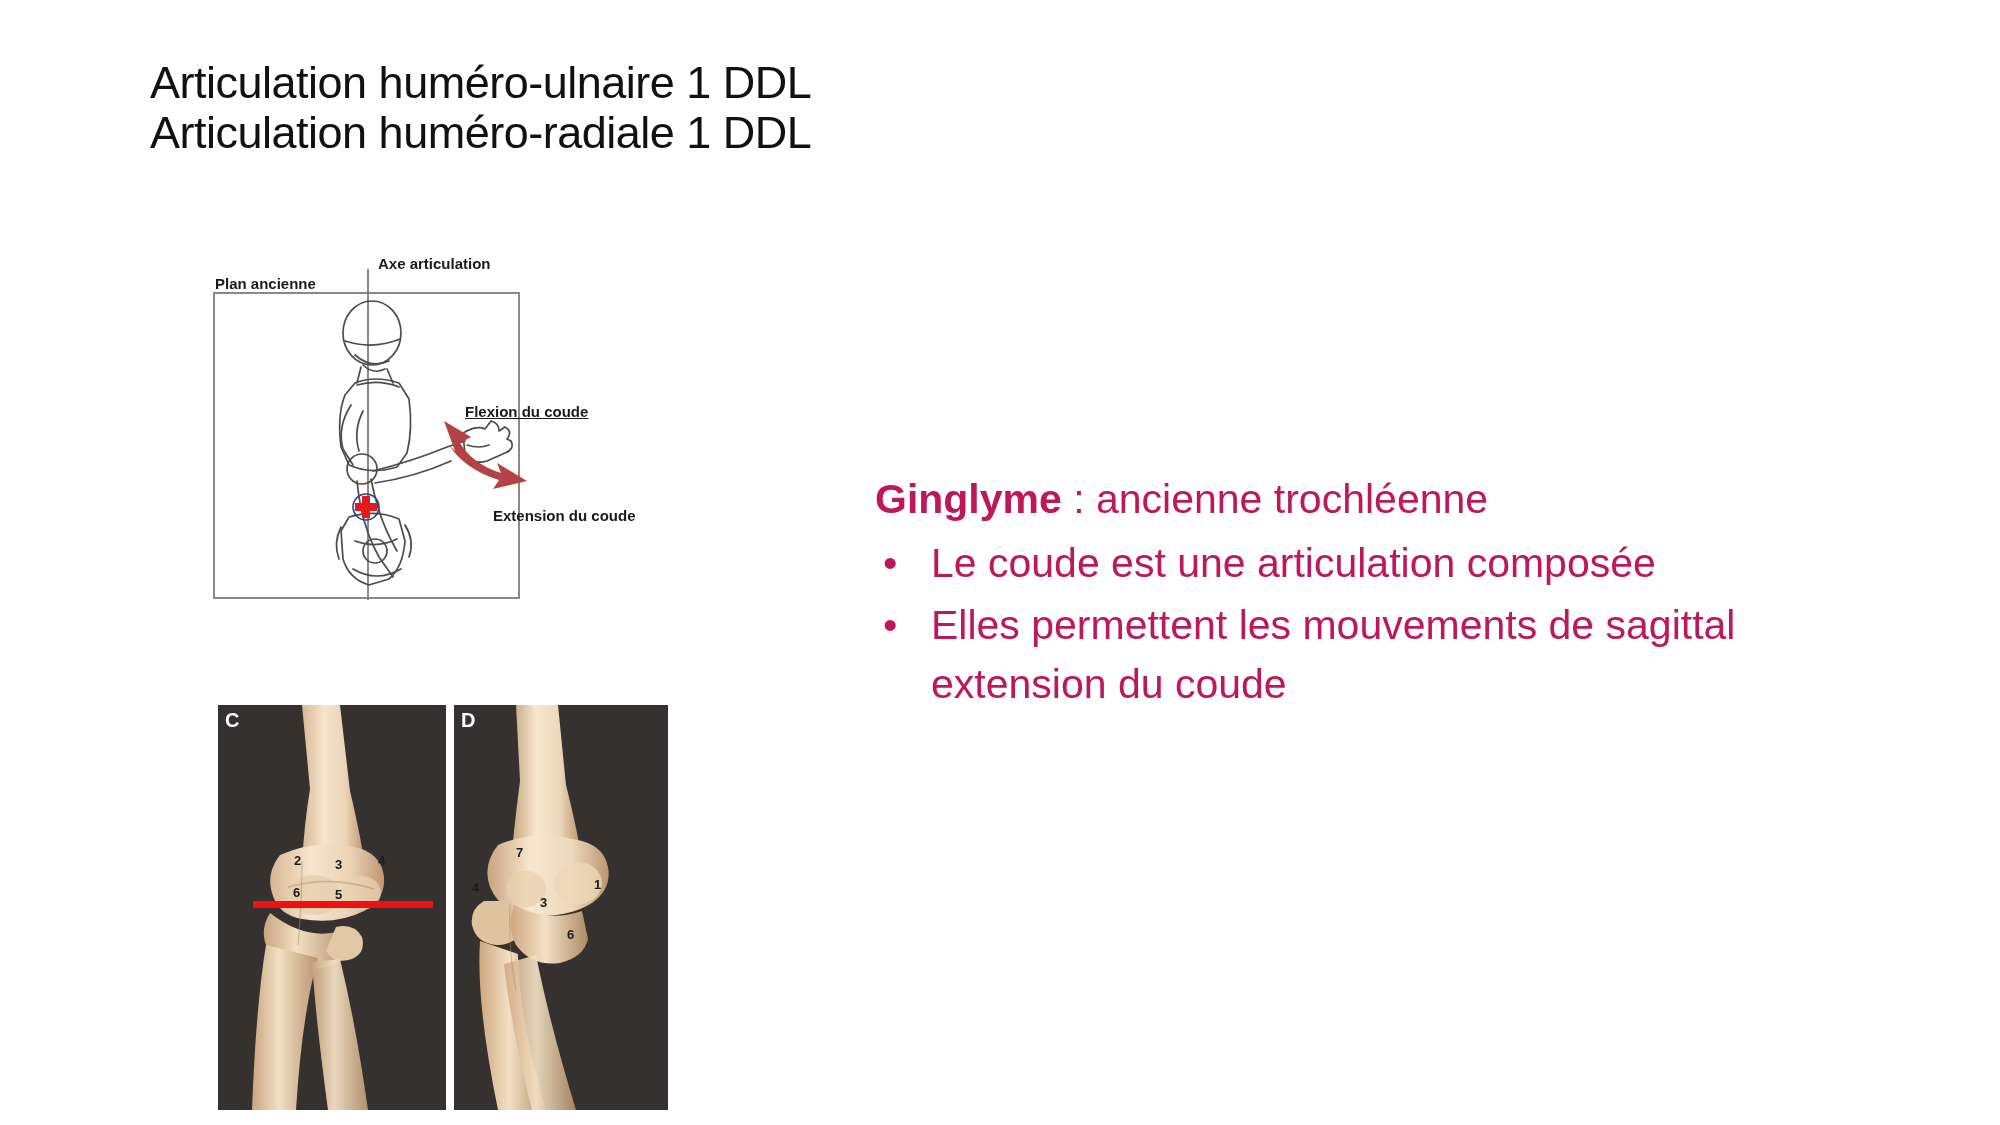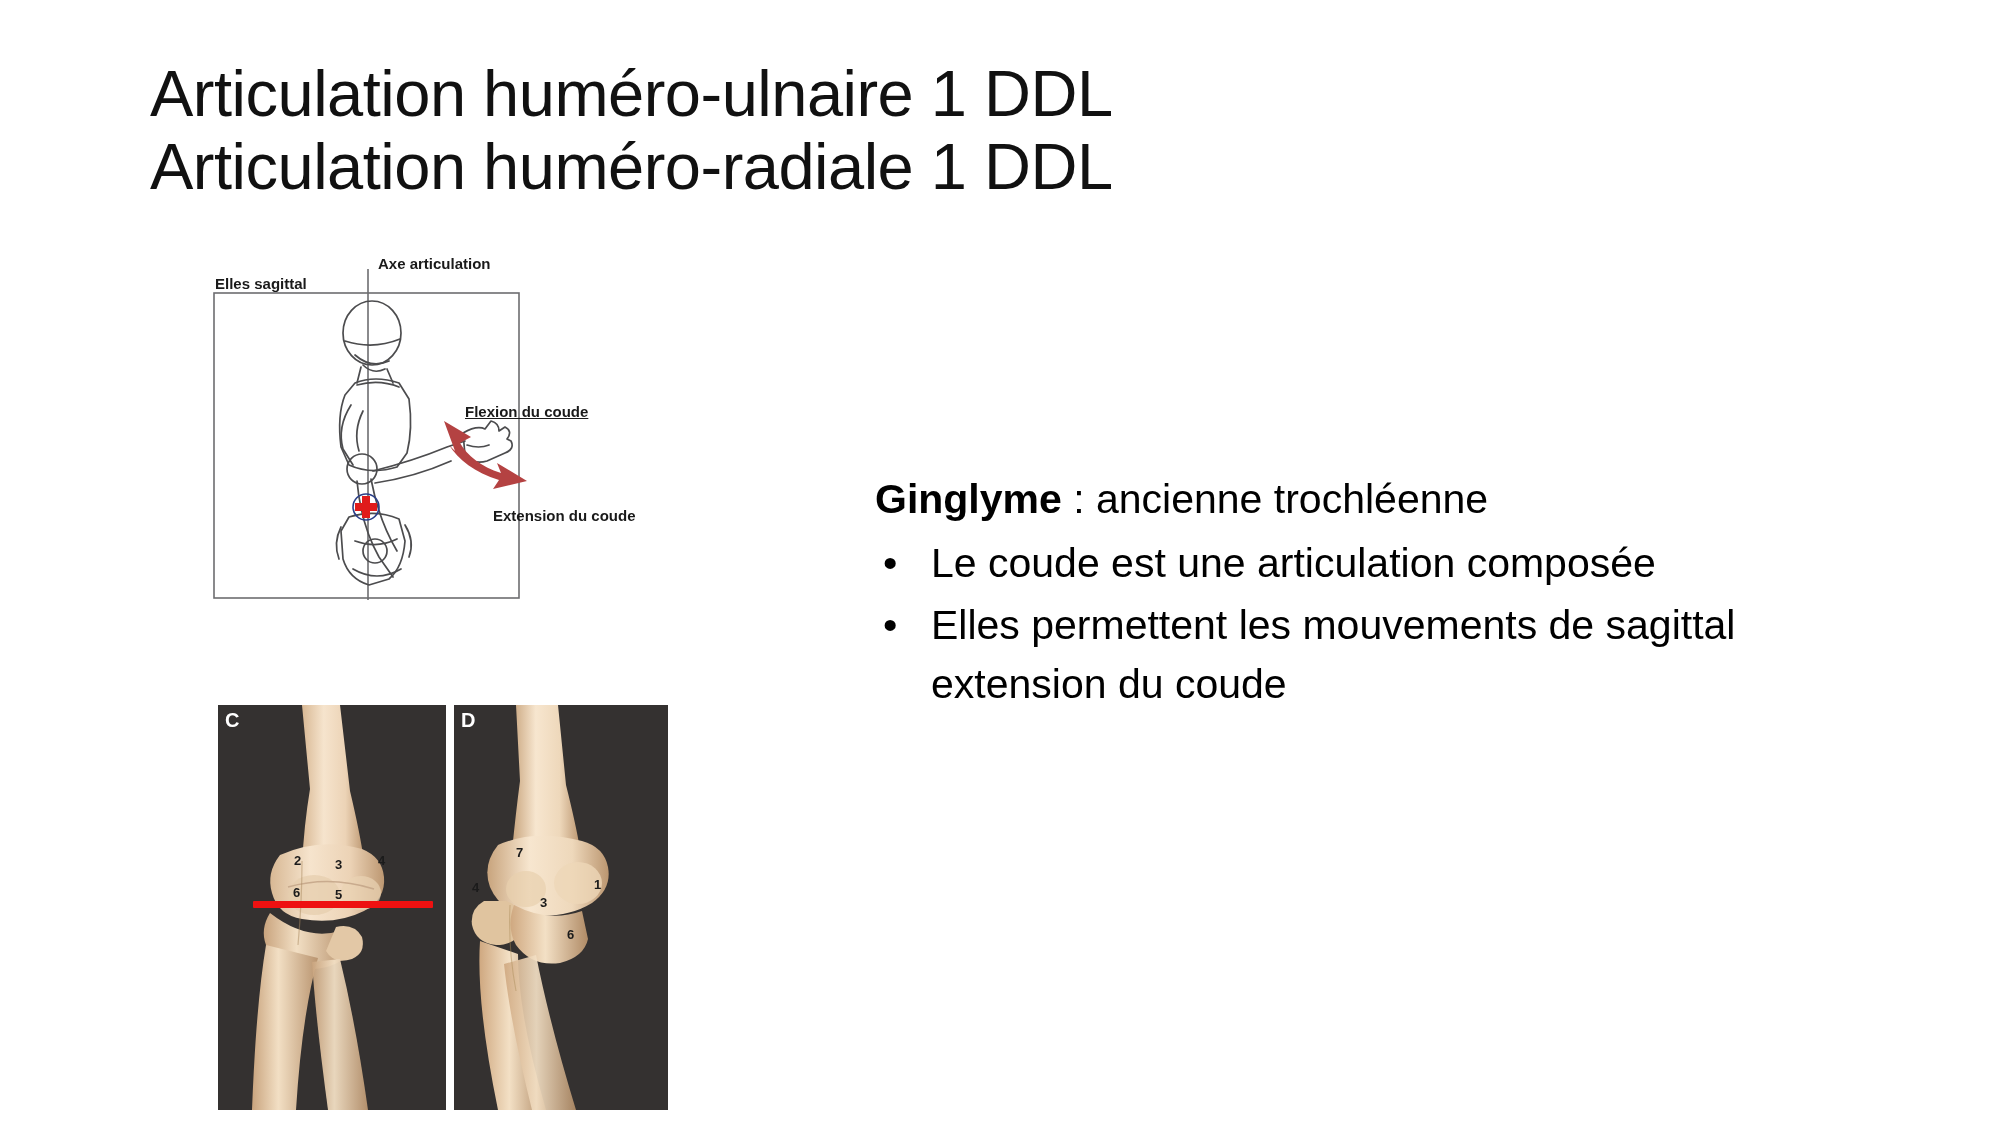--- a/index.html
+++ b/index.html
@@ -15,37 +15,37 @@
     overflow: hidden;
     position: relative;
   }
 
   
   #slide-title {
     position: absolute;
     left: 150px;
     top: 58px;
     width: 1500px;
-    font-size: 65px;
+    font-size: 45px;
     line-height: 1.12;
     font-weight: 400;
     color: #111111;
     letter-spacing: -0.5px;
   }
   #slide-title .title-line { display: block; white-space: nowrap; }
 
   
   #body-text {
     position: absolute;
     left: 875px;
     top: 470px;
     width: 1000px;
     font-size: 41px;
     line-height: 1.42;
-    color: #000000;
+    color: #be185d;
   }
   #body-text .lead {
     margin: 0 0 6px 0;
     white-space: nowrap;
   }
   #body-text .lead .term { font-weight: 700; }
   #body-text ul {
     margin: 0;
     padding: 0;
     list-style: none;
@@ -199,21 +199,21 @@
                Z" fill="#b44242" stroke="none"></path>
     </g>
 
     <g>
       <rect x="150" y="248" width="22" height="8" fill="#e01b1b"></rect>
       <rect x="157" y="241" width="8" height="22" fill="#e01b1b"></rect>
       <circle cx="161" cy="252" r="13" fill="none" stroke="#2b3f88" stroke-width="1.6"></circle>
     </g>
   </svg>
 
-  <div class="fig-label" id="label-plan-sagittal">Elles sagittal</div>
+  <div class="fig-label" id="label-plan-sagittal">Plan ancienne</div>
   <div class="fig-label" id="label-axe-long">Axe articulation</div>
   <div class="fig-label" id="label-flexion">Flexion du coude</div>
   <div class="fig-label" id="label-extension">Extension du coude</div>
 </div>
 
 <div id="figure-bones">
 
   <div class="bone-panel" id="bone-panel-c">
     <svg class="bone-svg" width="228" height="405" viewBox="0 0 228 405">
       <rect x="0" y="0" width="228" height="405" fill="#343130"></rect>

